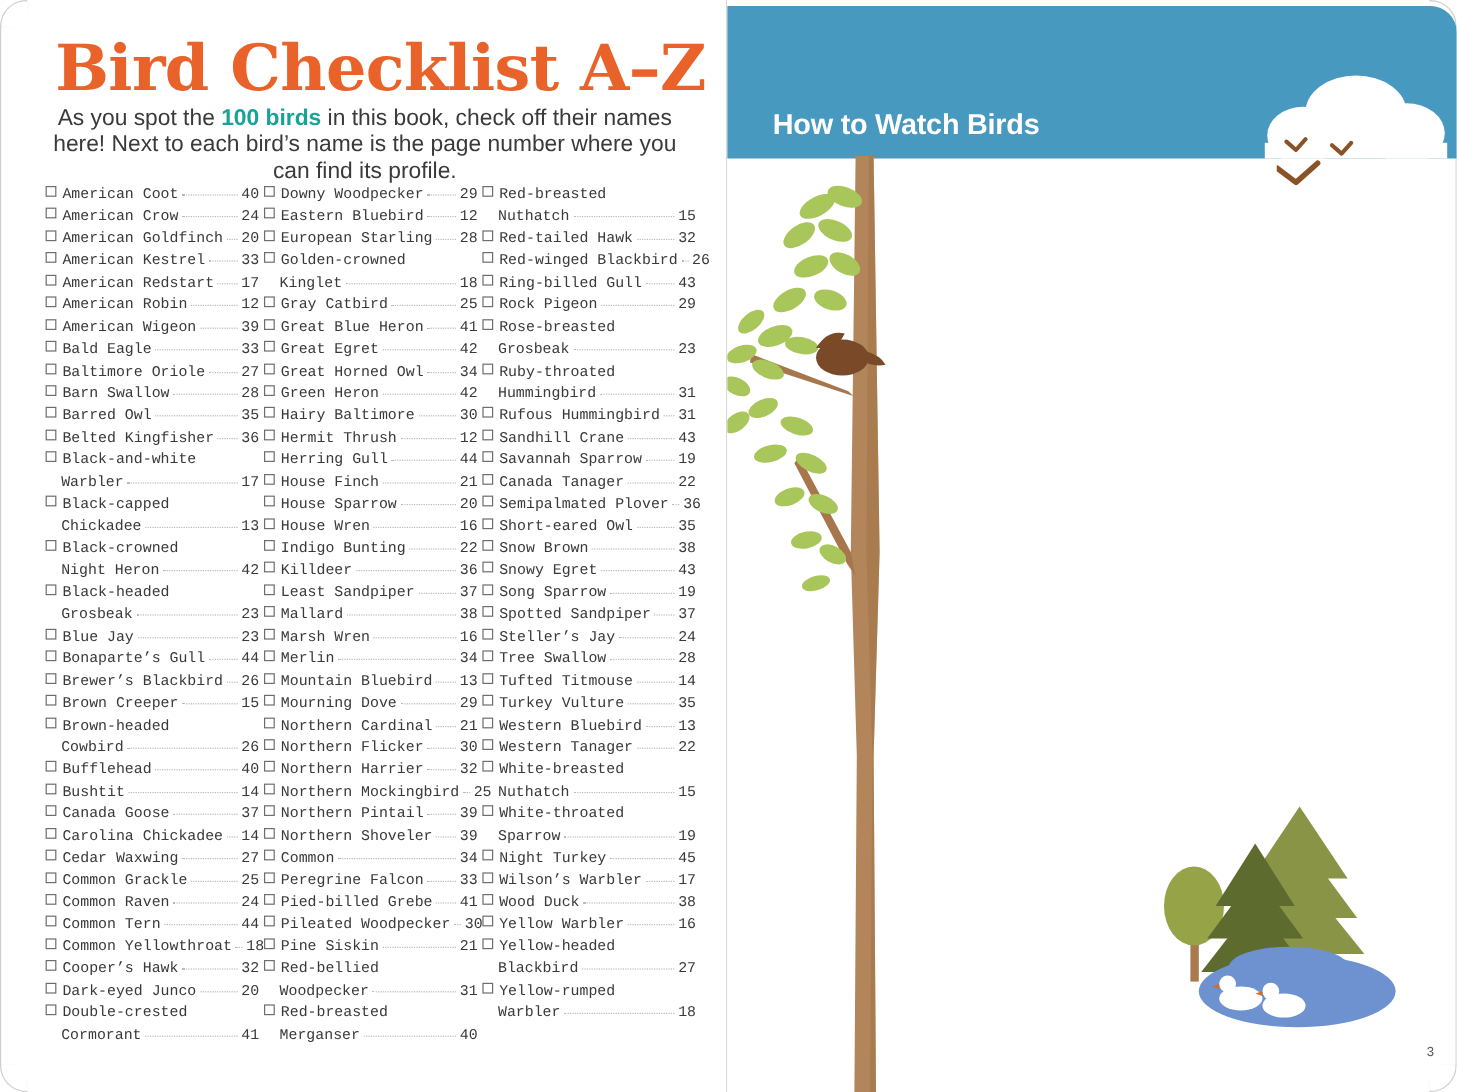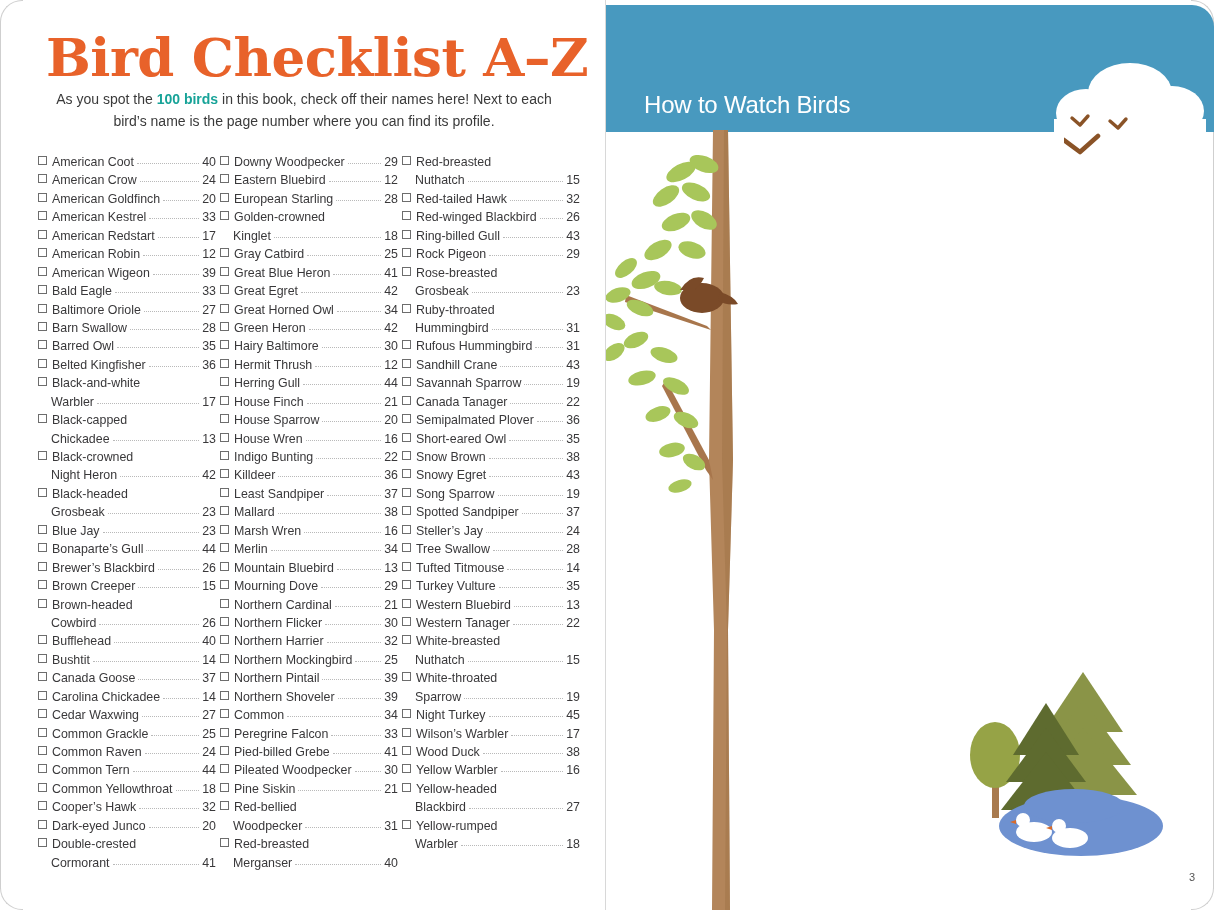--- a/index.html
+++ b/index.html
@@ -43,33 +43,33 @@
     font-weight:700;
     font-size:53px;
     line-height:60px;
     letter-spacing:-0.5px;
     color:#e8622a;
     white-space:nowrap;
   }
   .subtitle{
     position:absolute;left:42px;top:88px;width:524px;
     text-align:center;
-    font-size:14px;
+    font-size:19px;
     line-height:22px;
     color:#3a3a3a;
   }
   .subtitle .hl{color:#17a398;font-weight:700;}
 
   .checklist{
     position:absolute;left:38px;top:155px;
     width:544px;
     display:flex;
     gap:0px;
   }
-  .col{width:178px;margin-right:4px;}
+  .col{width:178px;margin-right:4px;font-family:Liberation Mono, monospace;}
   .col:last-child{margin-right:0;}
 
   .entry{
     display:flex;align-items:baseline;
     height:18.45px;
     font-size:12.4px;
     color:#39383a;
     white-space:nowrap;
   }
   .cbox{
@@ -101,21 +101,21 @@
     overflow:hidden;
   }
   .banner{
     position:absolute;left:0;top:5px;width:608px;height:127px;
     background:#4899bf;
     border-top-right-radius:22px;
     overflow:hidden;
   }
   .banner-title{
     position:absolute;left:38px;top:86px;
-    font-size:24px;font-weight:400;color:#ffffff;
+    font-size:24px;font-weight:700;color:#ffffff;
     letter-spacing:-0.2px;
     font-family:"Liberation Sans", sans-serif;
   }
   .cloud{position:absolute;pointer-events:none;}
   .birds-flock{position:absolute;left:458px;top:112px;width:110px;height:45px;}
 
   .tree{position:absolute;left:0;top:130px;width:200px;height:780px;}
 
   .scene{position:absolute;left:340px;top:660px;width:268px;height:210px;}
 

